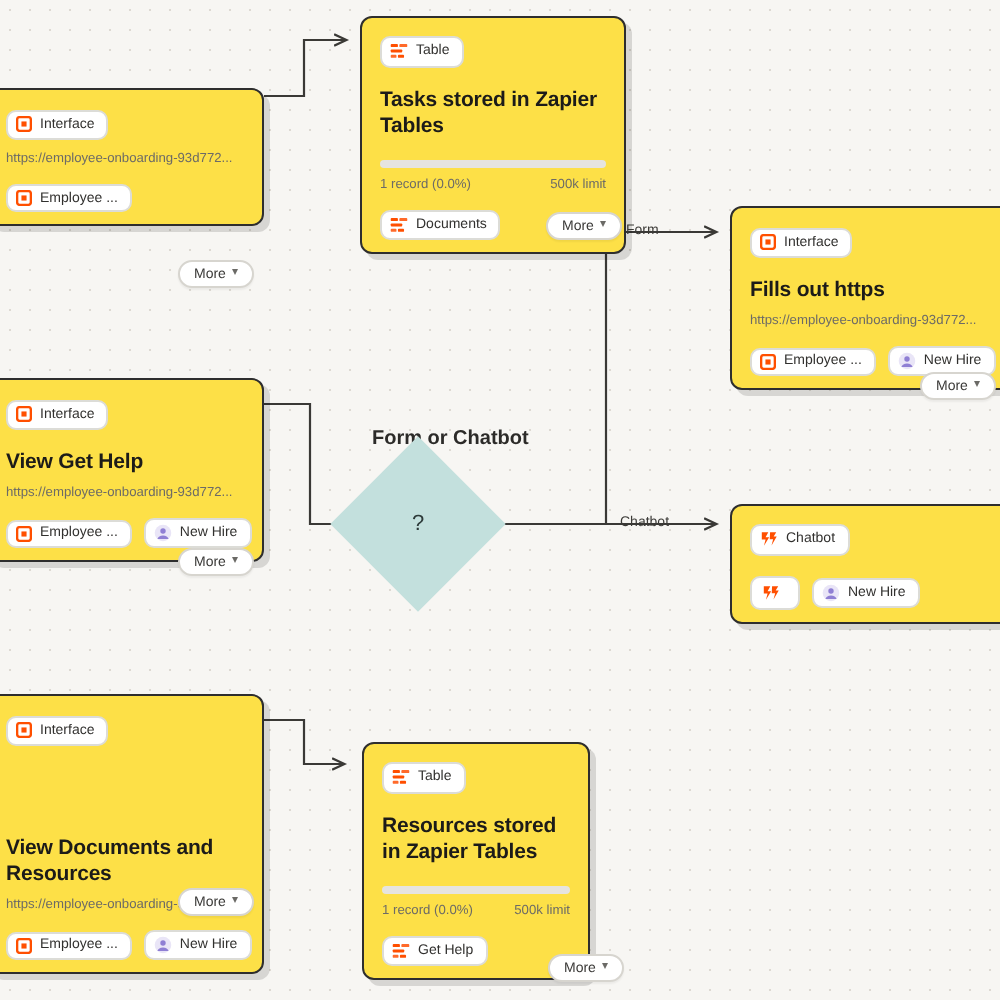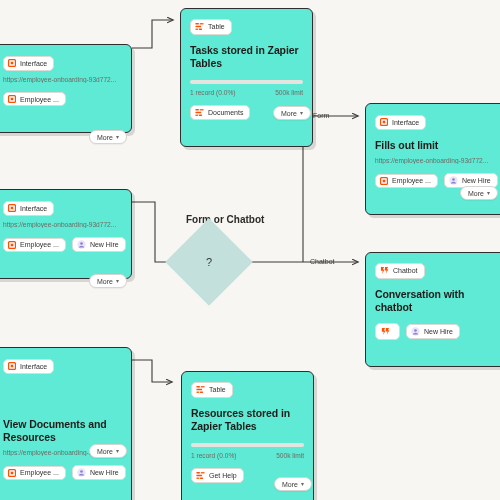--- a/index.html
+++ b/index.html
@@ -13,25 +13,25 @@
     overflow: hidden;
     -webkit-font-smoothing: antialiased;
   }
 
   #canvas { position: absolute; inset: 0; }
 
   svg.wires { position: absolute; left: 0; top: 0; width: 500px; height: 500px; overflow: visible; }
 
   .card {
     position: absolute;
-    background: #5eead4;
+    background: #fde047;
     border: 1px solid #2e2e2e;
     border-radius: 6px;
     box-shadow: 3px 3px 0 rgba(0,0,0,0.13);
-    padding: 8px 9px 26px 9px;
+    padding: 8px 9px 6px 9px;
   }
 
   .chip {
     display: inline-flex;
     align-items: center;
     gap: 4px;
     border: 1px solid #dcdcd7;
     background: #ffffff;
     border-radius: 5px;
     padding: 2px 6px 2px 4px;
@@ -217,21 +217,21 @@
   <div class="card" style="left:365px; top:103px; width:142px;">
     <span class="chip tag">
       <span class="ic">
         <svg width="8" height="8" viewBox="0 0 10 10">
             <rect x="0.7" y="0.7" width="8.6" height="8.6" rx="1.6" fill="none" stroke="#ff4f00" stroke-width="1.5"></rect>
             <rect x="3.4" y="3.4" width="3.2" height="3.2" fill="#ff4f00"></rect>
           </svg>
       </span>
       <span>Interface</span>
     </span>
-    <div class="card-title">Fills out limit</div>
+    <div class="card-title">Fills out https</div>
     <div class="card-url">https://employee-onboarding-93d772...</div>
     <div class="chip-row">
       <span class="chip">
         <span class="ic">
           <svg width="8" height="8" viewBox="0 0 10 10">
               <rect x="0.7" y="0.7" width="8.6" height="8.6" rx="1.6" fill="none" stroke="#ff4f00" stroke-width="1.5"></rect>
               <rect x="3.4" y="3.4" width="3.2" height="3.2" fill="#ff4f00"></rect>
             </svg>
         </span>
         <span>Employee ...</span>
@@ -256,20 +256,21 @@
   <div class="card" style="left:-7px; top:189px; width:139px;">
     <span class="chip tag">
       <span class="ic">
         <svg width="8" height="8" viewBox="0 0 10 10">
             <rect x="0.7" y="0.7" width="8.6" height="8.6" rx="1.6" fill="none" stroke="#ff4f00" stroke-width="1.5"></rect>
             <rect x="3.4" y="3.4" width="3.2" height="3.2" fill="#ff4f00"></rect>
           </svg>
       </span>
       <span>Interface</span>
     </span>
+    <div class="card-title">View Get Help</div>
     <div class="card-url">https://employee-onboarding-93d772...</div>
     <div class="chip-row">
       <span class="chip">
         <span class="ic">
           <svg width="8" height="8" viewBox="0 0 10 10">
               <rect x="0.7" y="0.7" width="8.6" height="8.6" rx="1.6" fill="none" stroke="#ff4f00" stroke-width="1.5"></rect>
               <rect x="3.4" y="3.4" width="3.2" height="3.2" fill="#ff4f00"></rect>
             </svg>
         </span>
         <span>Employee ...</span>
@@ -302,21 +303,20 @@
   <div class="card" style="left:365px; top:252px; width:142px;">
     <span class="chip tag">
       <span class="ic">
         <svg width="9" height="9" viewBox="0 0 10 10">
             <path d="M1,1.2 L4.6,1.2 L3.1,4 L5.1,4 L2.2,8.8 L3.1,5.3 L1,5.3 Z" fill="#ff4f00"></path>
             <path d="M5.6,1.2 L9,1.2 L7.6,3.6 L9.3,3.6 L6.4,8.6 L7.3,5.1 L5.4,5.1 Z" fill="#ff4f00"></path>
           </svg>
       </span>
       <span>Chatbot</span>
     </span>
-    <div class="card-title">Conversation with chatbot</div>
     <div class="chip-row">
       <span class="chip" style="padding:3px 5px;">
         <span class="ic">
           <svg width="9" height="9" viewBox="0 0 10 10">
               <path d="M1,1.2 L4.6,1.2 L3.1,4 L5.1,4 L2.2,8.8 L3.1,5.3 L1,5.3 Z" fill="#ff4f00"></path>
               <path d="M5.6,1.2 L9,1.2 L7.6,3.6 L9.3,3.6 L6.4,8.6 L7.3,5.1 L5.4,5.1 Z" fill="#ff4f00"></path>
             </svg>
         </span>
         <span></span>
       </span>
@@ -365,21 +365,21 @@
         </span>
         <span>New Hire</span>
       </span>
     </div>
   </div>
   <div class="more-pill" style="left:89px; top:444px;">
     <span>More</span>
     <span class="chev">▾</span>
   </div>
 
-  <div class="card" style="left:181px; top:371px; width:133px;">
+  <div class="card" style="left:181px; top:371px; width:114px;">
     <span class="chip tag">
       <span class="ic">
         <svg width="9" height="9" viewBox="0 0 10 10">
             <rect x="0.4" y="1.1" width="4" height="1.7" rx="0.5" fill="#ff4f00"></rect>
             <rect x="5.2" y="1.1" width="4.4" height="1.7" rx="0.5" fill="#ff6a2a"></rect>
             <rect x="0.4" y="4.1" width="6.4" height="1.7" rx="0.5" fill="#ff4f00"></rect>
             <rect x="0.4" y="7.1" width="3.2" height="1.7" rx="0.5" fill="#ff6a2a"></rect>
             <rect x="4.4" y="7.1" width="3.4" height="1.7" rx="0.5" fill="#ff4f00"></rect>
           </svg>
       </span>

